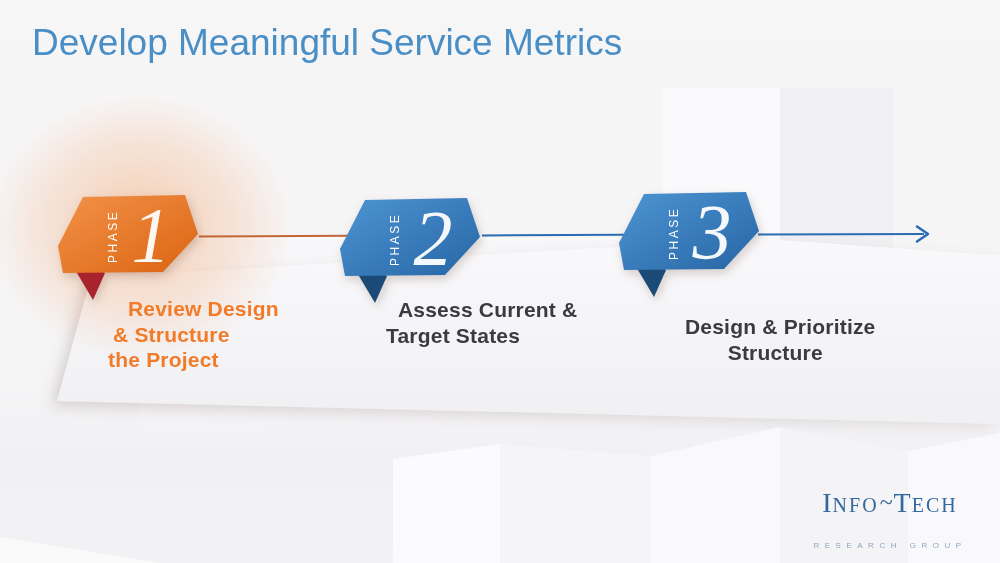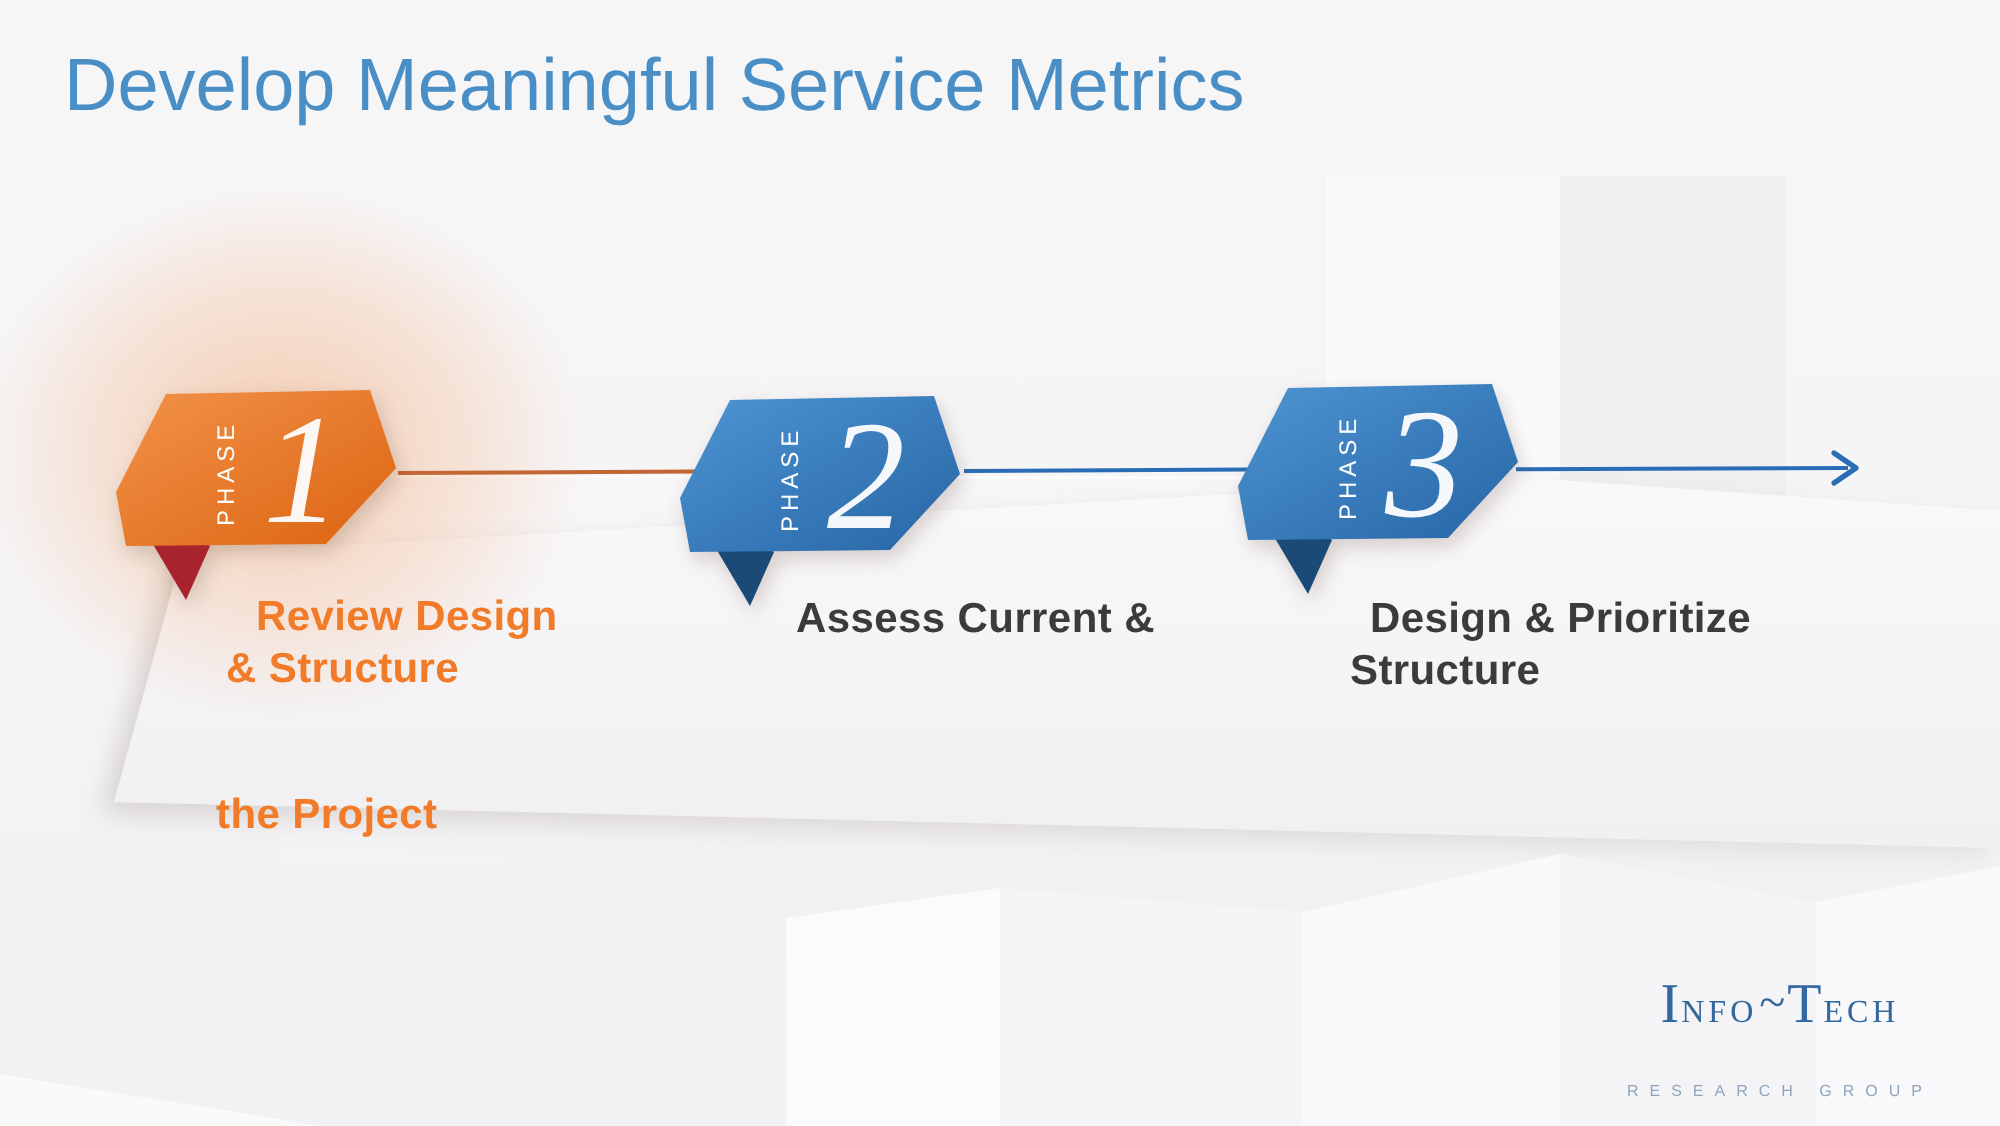--- a/index.html
+++ b/index.html
@@ -37,34 +37,34 @@
   .banner.b2{left:337px;top:196px;}
   .banner.b3{left:616px;top:190px;}
   .banner text{font-family:"Liberation Sans","DejaVu Sans",sans-serif;}
   .banner .phase-word{font-size:12px;letter-spacing:2.5px;fill:#ffffff;font-weight:normal;}
   .banner .phase-num{font-family:"Liberation Serif","DejaVu Serif",serif;
         font-style:italic;font-size:78px;fill:#ffffff;opacity:.95;}
 
   .phase-text{position:absolute;font-weight:bold;font-size:21px;line-height:25.5px;letter-spacing:.2px;}
   .phase-text.p1{left:103px;top:296px;color:var(--phase1-text-orange);}
   .phase-text.p2{left:384px;top:297px;color:var(--body-text);}
-  .phase-text.p3{left:673px;top:297px;color:var(--body-text);}
+  .phase-text.p3{left:673px;top:314px;color:var(--body-text);text-align:center;}
   .phase-text.p1 .ln:nth-child(1){margin-left:25px;}
   .phase-text.p1 .ln:nth-child(2){margin-left:10px;}
-  .phase-text.p1 .ln:nth-child(3){margin-left:5px;margin-top:48px;}
+  .phase-text.p1 .ln:nth-child(3){margin-left:5px;}
   .phase-text.p2 .ln:nth-child(1){margin-left:14px;}
   .phase-text.p2 .ln:nth-child(2){margin-left:2px;}
   .phase-text.p3 .ln:nth-child(1){margin-left:12px;}
   .phase-text.p3 .ln:nth-child(2){margin-left:2px;}
 
   .logo{position:absolute;left:805px;top:488px;width:170px;text-align:center;}
   .logo-word{font-family:"Liberation Serif","DejaVu Serif",serif;color:var(--logo-blue);
         white-space:nowrap;line-height:30px;}
   .logo-word .lg-cap{font-size:28px;letter-spacing:1px;}
-  .logo-word .lg-rest{font-size:16px;letter-spacing:2px;}
+  .logo-word .lg-rest{font-size:20px;letter-spacing:2px;}
   .logo-word .lg-tilde{font-size:24px;position:relative;top:-2px;margin:0 1px;}
   .logo-sub{margin-top:19px;font-size:8px;letter-spacing:5.5px;color:var(--logo-subtitle-gray);
         font-family:"Liberation Sans",sans-serif;white-space:nowrap;}
 </style>
 </head>
 <body>
 
 <div class="slide">
 
   <svg class="bg-svg" width="1000" height="563" viewBox="0 0 1000 563">
@@ -139,20 +139,21 @@
     <text class="phase-num" x="96" y="68" text-anchor="middle">3</text>
   </svg>
 
   <div class="phase-text p1">
     <div class="ln">Review Design</div>
     <div class="ln">&amp; Structure</div>
     <div class="ln">the Project</div>
   </div>
   <div class="phase-text p2">
     <div class="ln">Assess Current &amp;</div>
+    <div class="ln">Target States</div>
   </div>
   <div class="phase-text p3">
     <div class="ln">Design &amp; Prioritize</div>
     <div class="ln">Structure</div>
   </div>
 
   <h1 class="page-title">Develop Meaningful Service Metrics</h1>
 
   <div class="logo">
     <div class="logo-word"><span class="lg-cap">I</span><span class="lg-rest">NFO</span><span class="lg-tilde">~</span><span class="lg-cap">T</span><span class="lg-rest">ECH</span></div>

